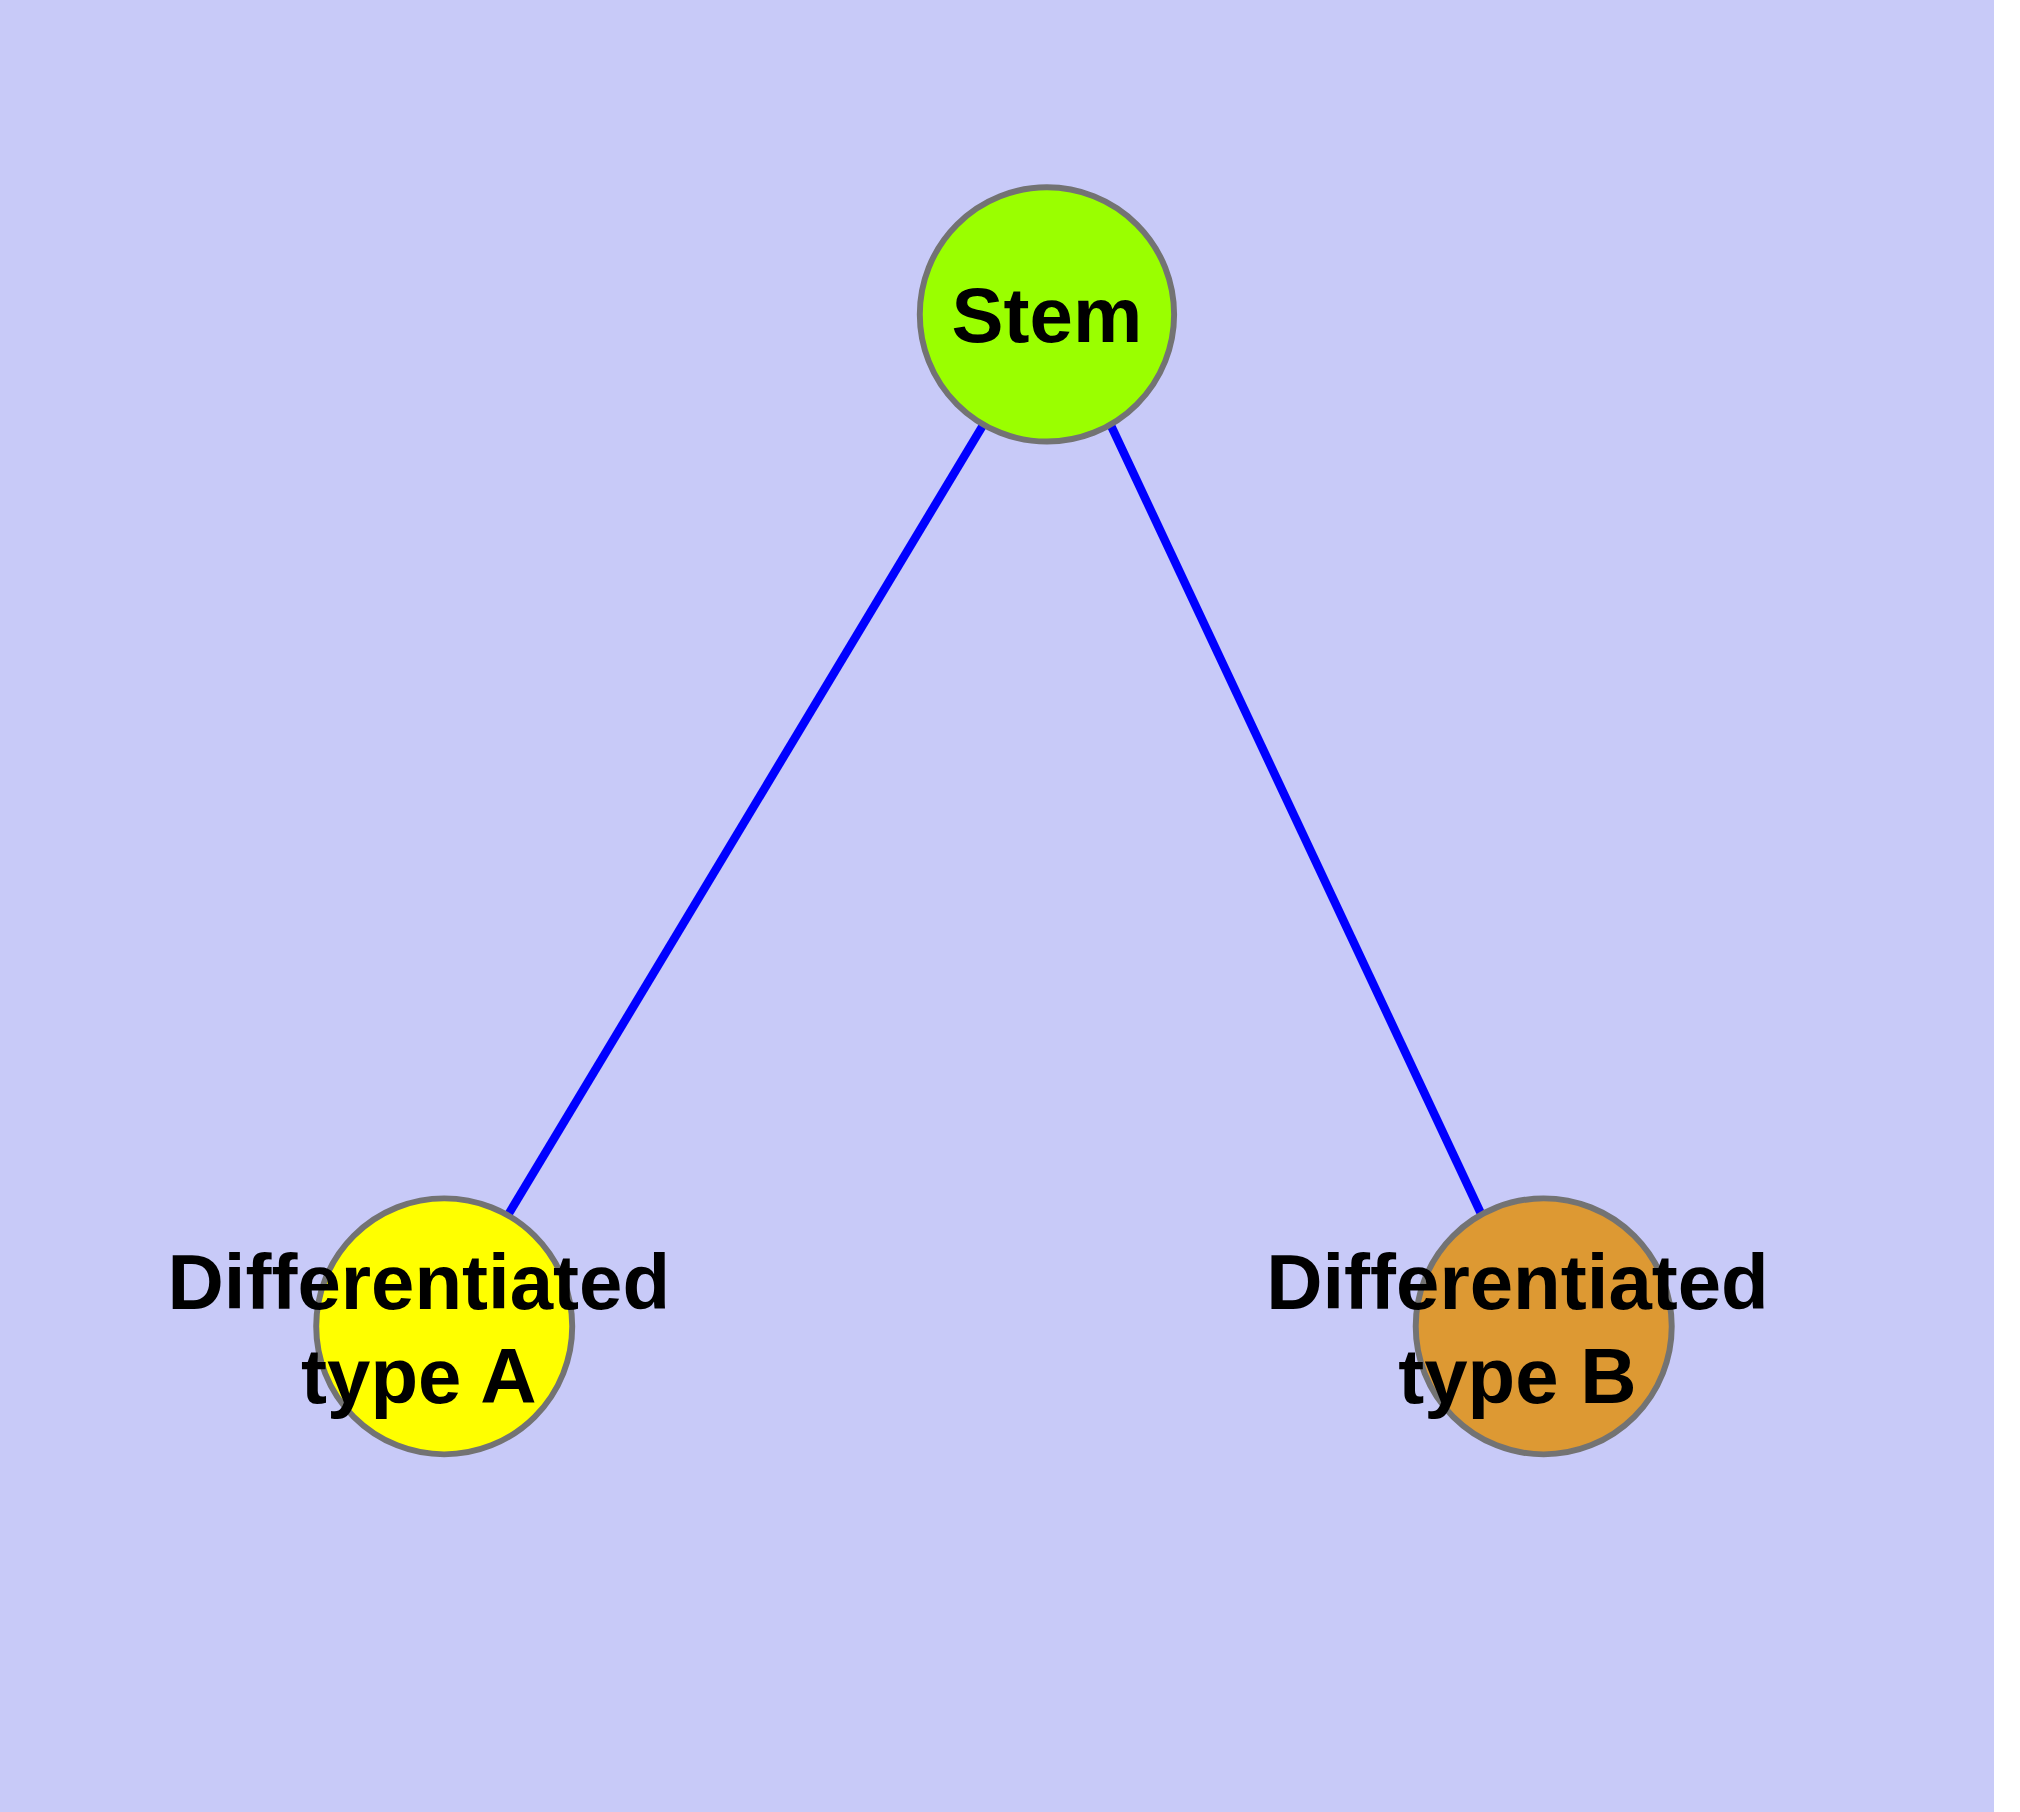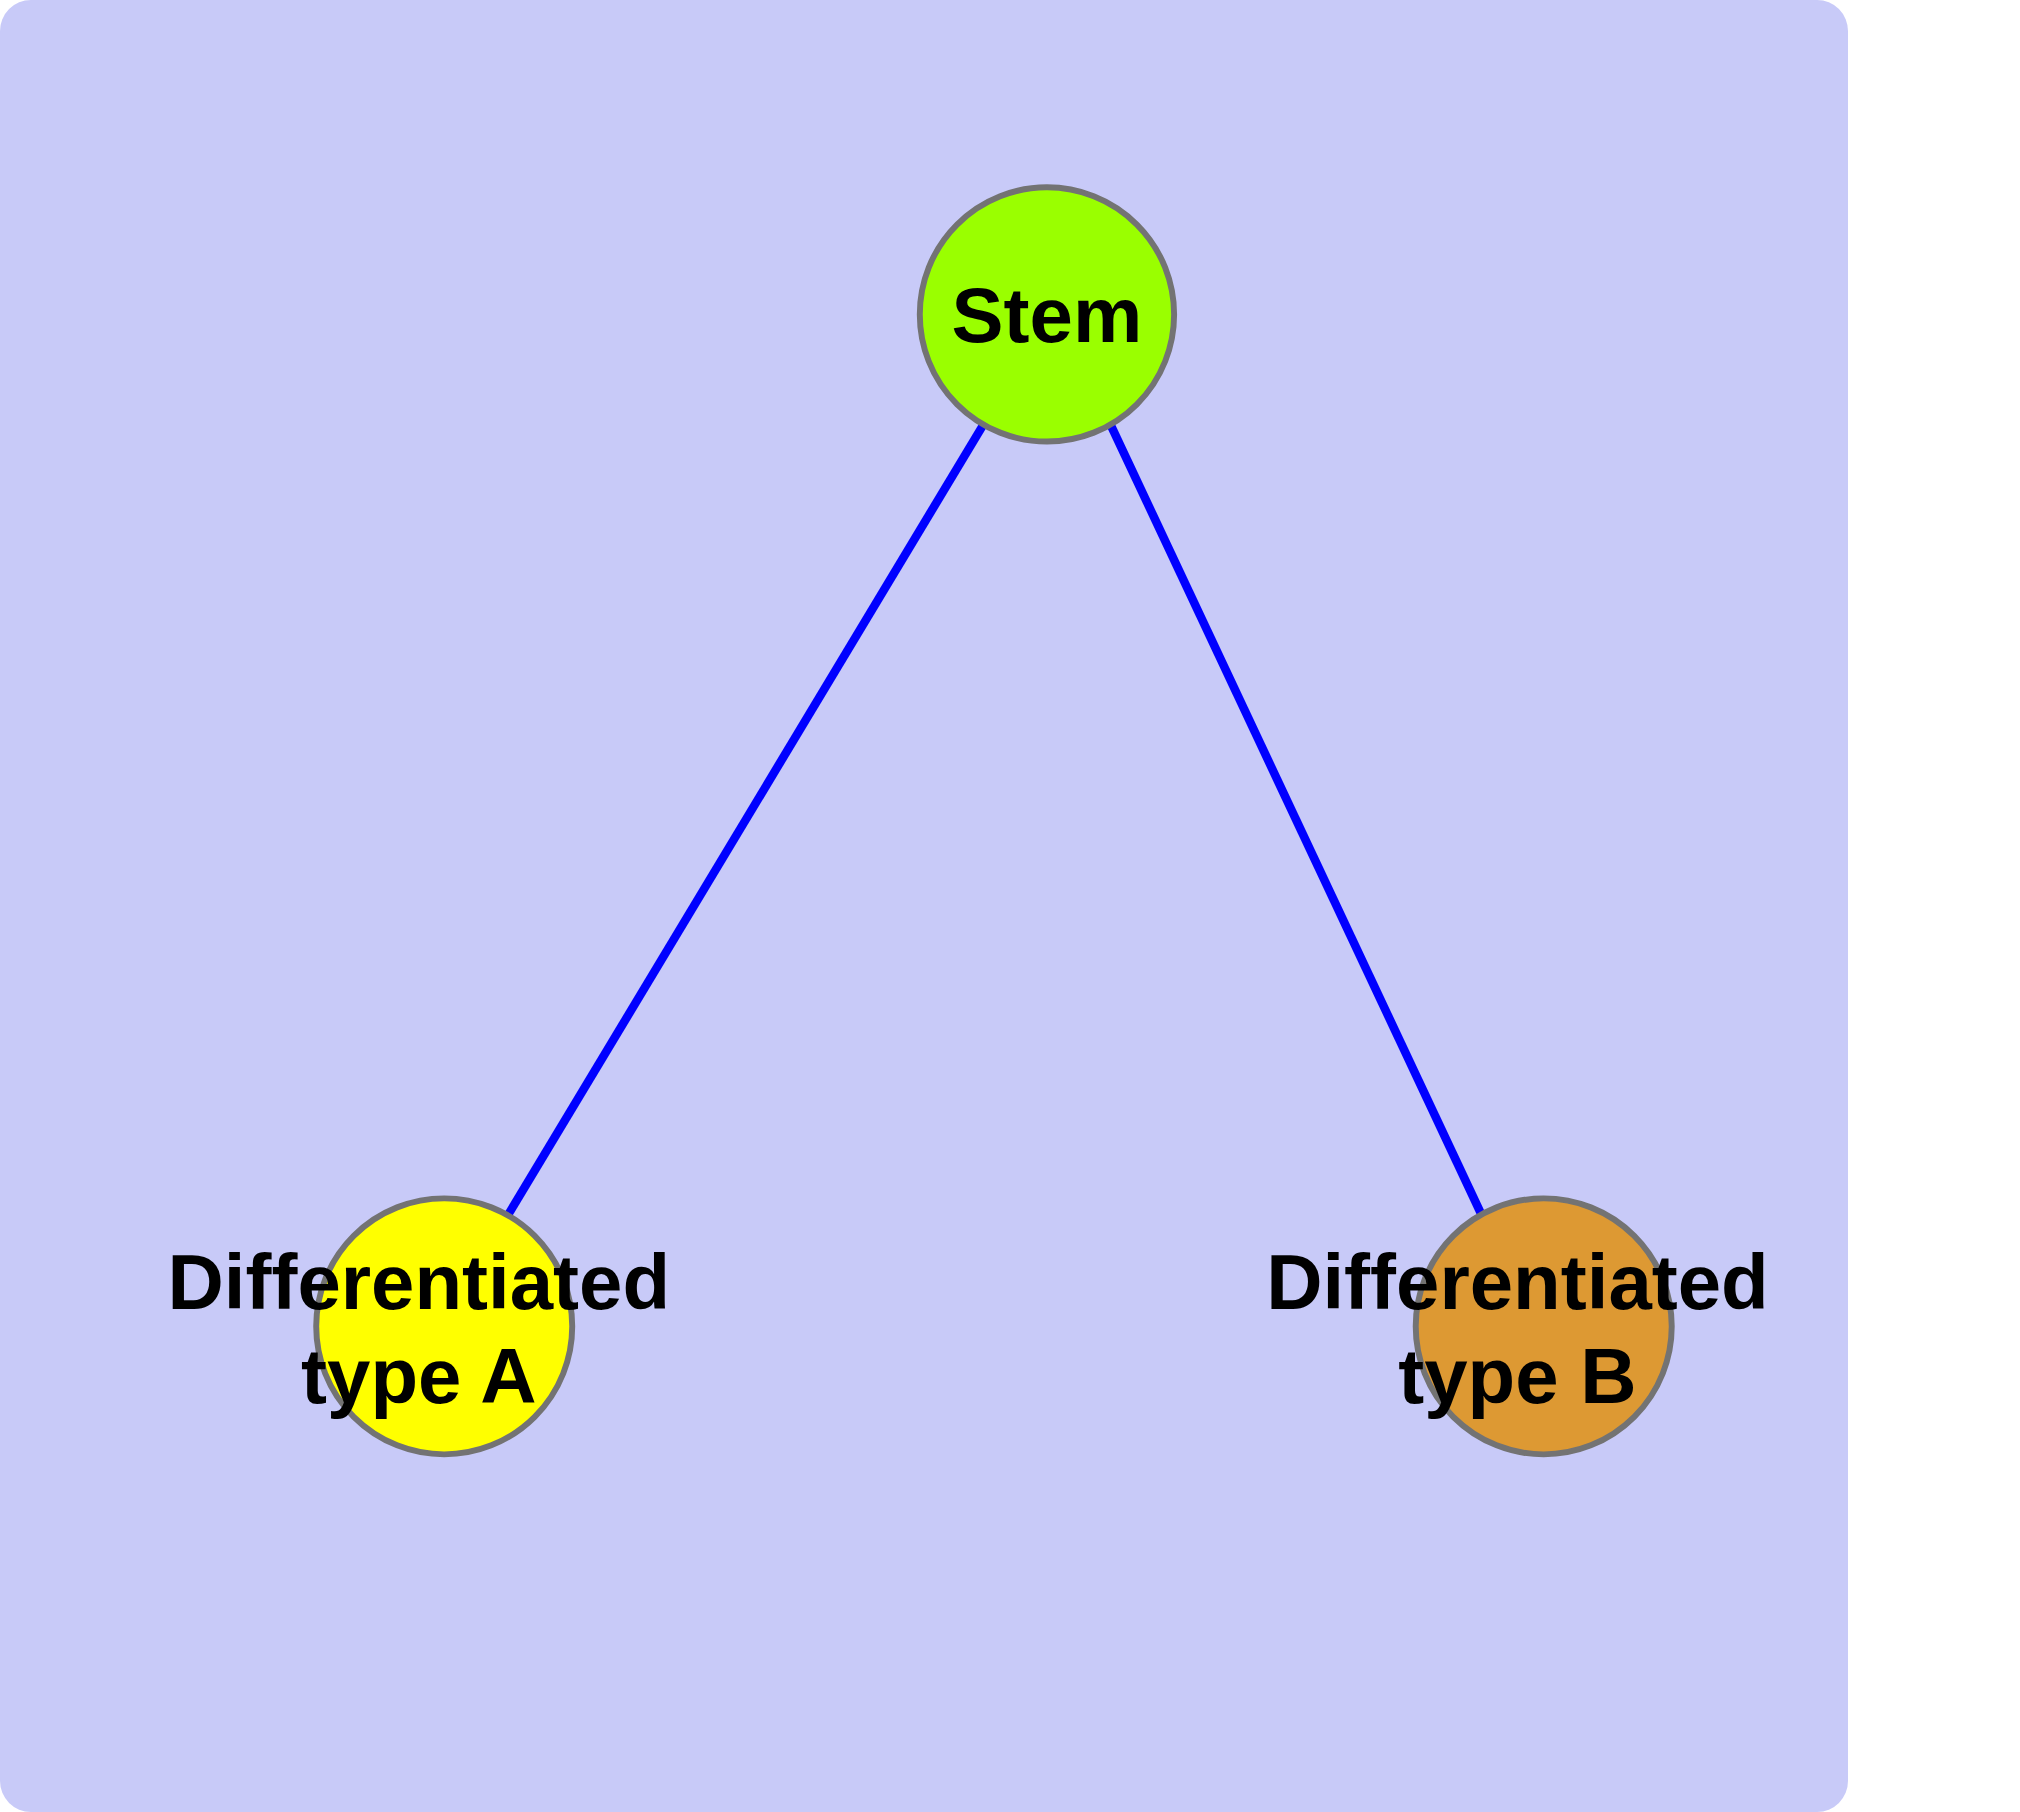--- a/index.html
+++ b/index.html
@@ -26,21 +26,21 @@
     font-family: "Liberation Sans", sans-serif;
     font-weight: bold;
     fill: #000000;
     text-anchor: middle;
     dominant-baseline: auto;
   }
 </style>
 </head>
 <body style="background: rgb(255, 255, 255);">
 
-<div id="canvas" style="width: 1848px; height: 1812px; border-radius: 31px;">
+<div id="canvas" style="width: 1994px; height: 1812px;">
   <svg id="graph-svg" viewBox="0 0 2384 2138" preserveAspectRatio="none" xmlns="http://www.w3.org/2000/svg" style="width: 2021px; height: 1812px;">
 
     <rect id="bg-rect" x="0" y="0" width="2384" height="2138" fill="#c8caf8"></rect>
 
     <g id="edges-layer">
         <line x1="1160" y1="501" x2="599" y2="1434" stroke="#0000ff" stroke-width="10" stroke-linecap="butt"></line>
         <line x1="1310" y1="501" x2="1748" y2="1434" stroke="#0000ff" stroke-width="10" stroke-linecap="butt"></line>
       </g>
     <g id="nodes-layer">
         <circle cx="1235" cy="371" r="150" fill="#9aff00" stroke="#737373" stroke-width="7"></circle>

